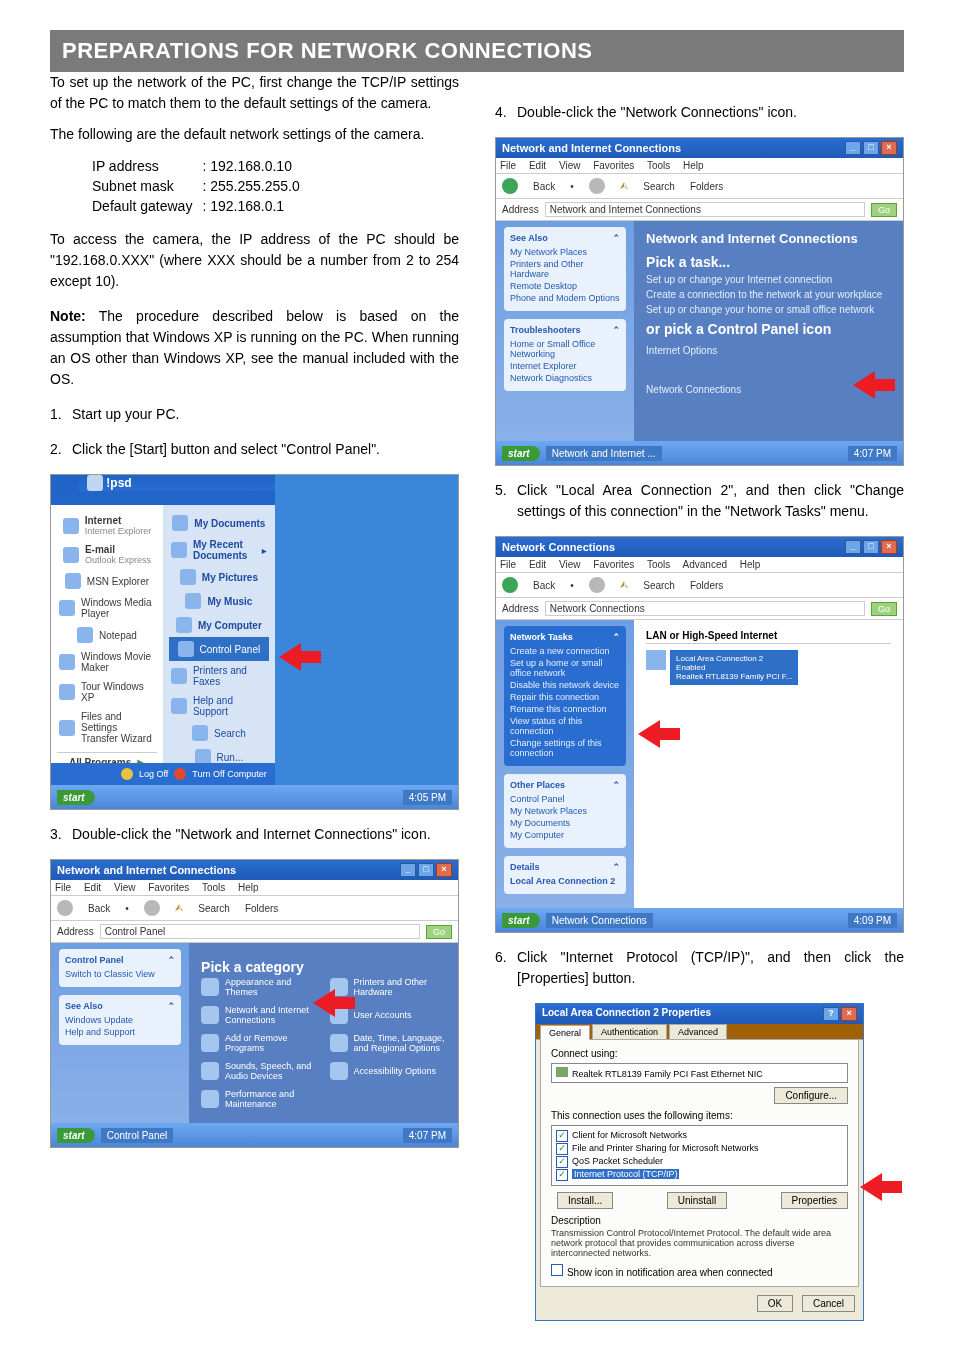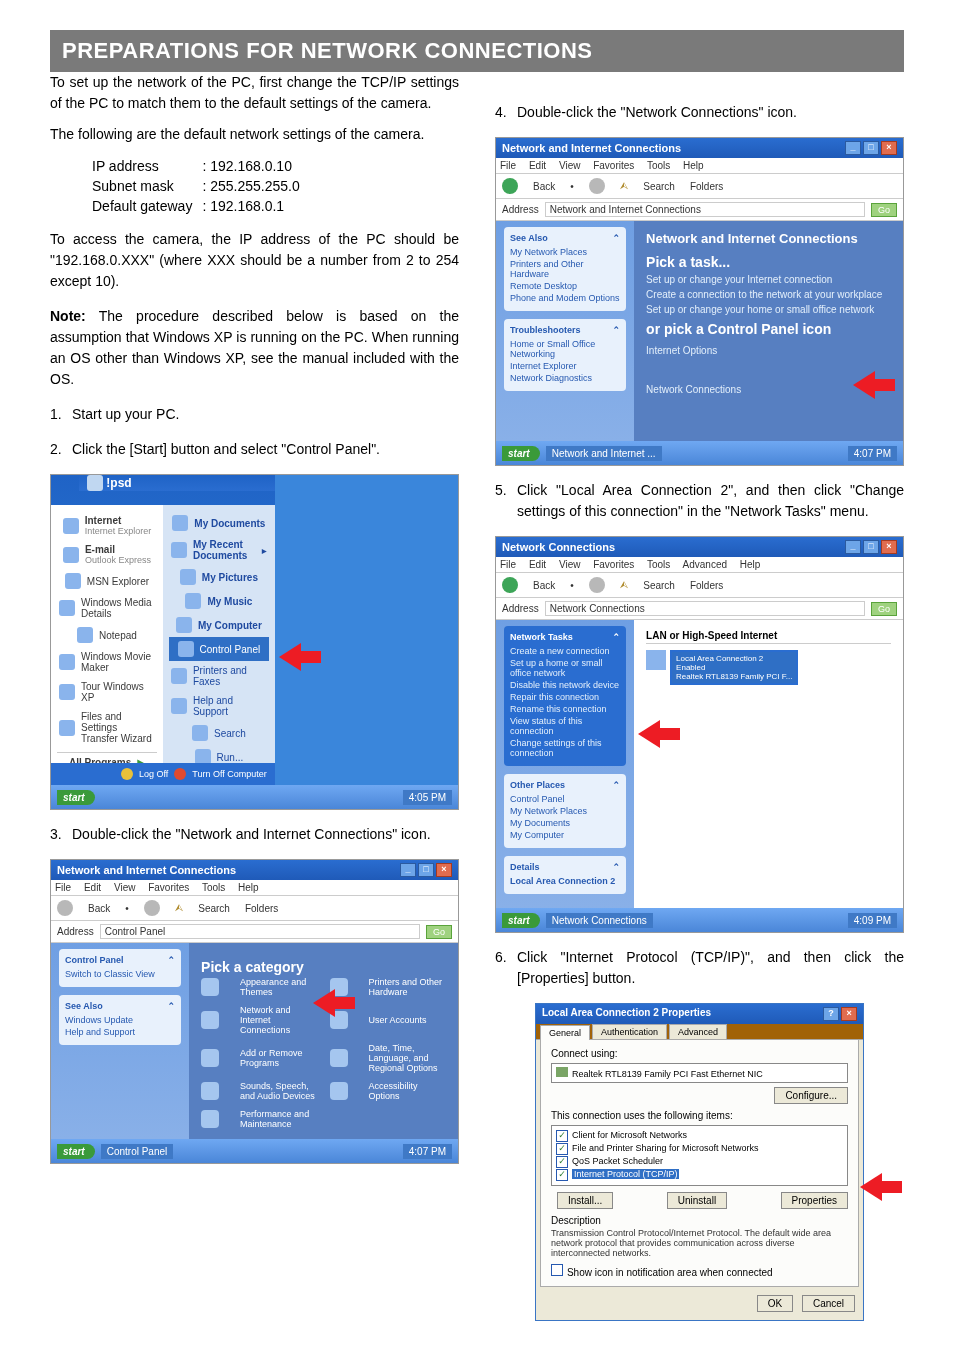--- a/index.html
+++ b/index.html
@@ -319,21 +319,21 @@
   }
   .cp-grid {
     display:grid;
     grid-template-columns: 1fr 1fr;
     gap:8px 12px;
     font-size:9px;
   }
   .cp-cell {
     display:flex;
     align-items:center;
-    gap:21px;
+    gap:6px;
     color:#fff;
   }
   .cp-ico {
     width:18px;height:18px;background:#a5c6ef;border-radius:4px;flex-shrink:0;
   }
   .nc-icon {
     background:#e8f1fc;
     border:2px solid #2a6dd0;
     padding:2px 4px;
     font-size:8px;
@@ -478,21 +478,21 @@
           <div class="sm-item">
               <span class="sm-ico"></span>
               <div><b>E-mail</b><div class="sub">Outlook Express</div></div>
             </div>
           <div class="sm-item">
               <span class="sm-ico"></span>
               <span>MSN Explorer</span>
             </div>
           <div class="sm-item">
               <span class="sm-ico"></span>
-              <span>Windows Media Details</span>
+              <span>Windows Media Player</span>
             </div>
           <div class="sm-item">
               <span class="sm-ico"></span>
               <span>Notepad</span>
             </div>
           <div class="sm-item">
               <span class="sm-ico"></span>
               <span>Windows Movie Maker</span>
             </div>
           <div class="sm-item">

